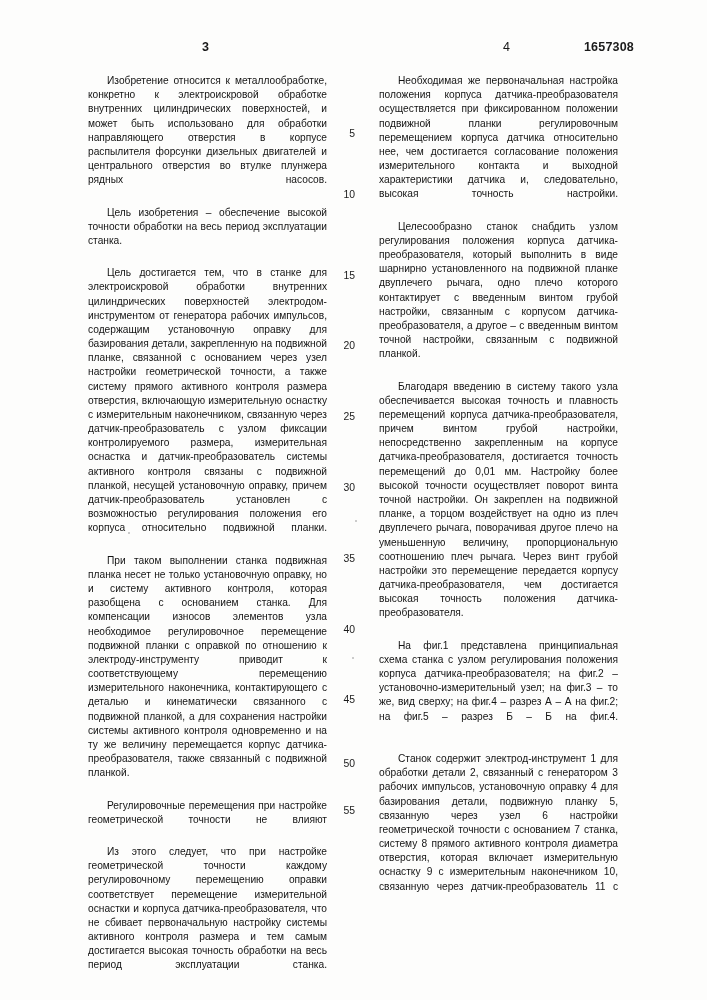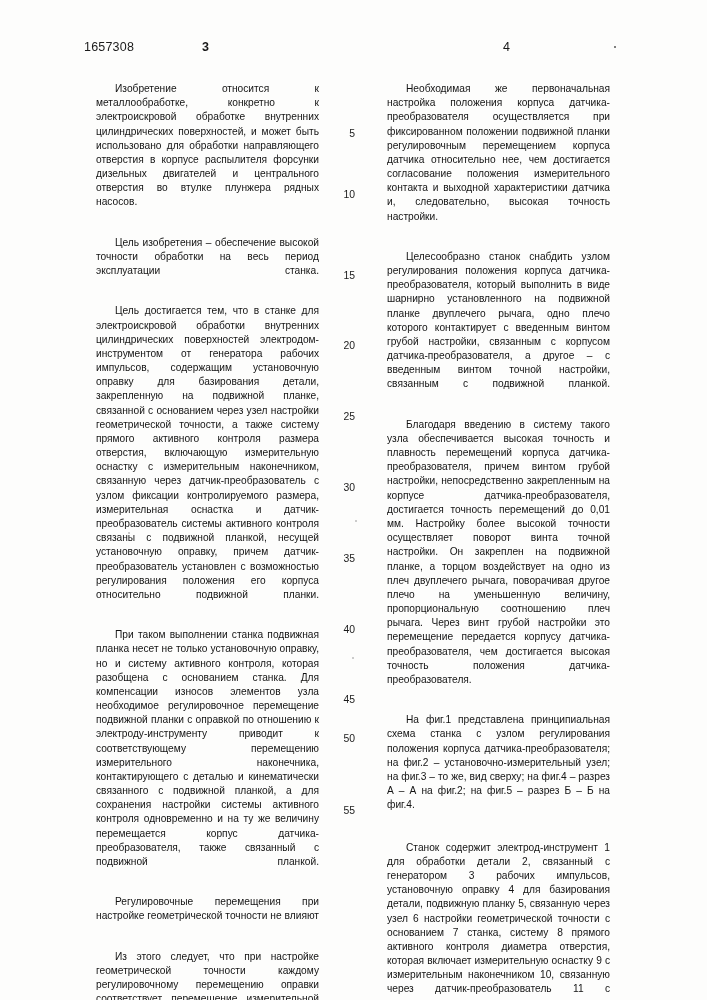--- a/index.html
+++ b/index.html
@@ -27,27 +27,28 @@
   .header .pg-left {
     position: absolute;
     left: 118px;
     top: 0;
     font-size: 12.5px;
     font-weight: bold;
     color: #171717;
   }
   .header .pat-no {
     position: absolute;
-    left: 0;
+    left: 12px;
     top: 0;
     width: 538px;
-    text-align: left;
+    text-align: right;
     font-size: 12.5px;
     letter-spacing: 0.2px;
     color: #1b1b1b;
+    font-weight: bold;
   }
   .header .pg-right {
     position: absolute;
     right: 112px;
     top: 0;
     font-size: 12.5px;
     color: #171717;
   }
   .header .speck {
     position: absolute;
@@ -72,21 +73,21 @@
     font-size: 10.2px;
     line-height: 14.17px;
     text-align: justify;
     text-justify: inter-word;
     color: #131313;
     -webkit-font-smoothing: none;
   }
   .col.left  { left: 0; }
   .col.right { left: 291px; }
   .col p {
-    margin: 12px;
+    margin: 4px;
     text-align: justify;
   }
   .col p.indent {
     text-indent: 19px;
   }
   .col p.gap {
     margin-top: 14.17px;
   }
   
   .col p::after {
@@ -155,21 +156,21 @@
   <div class="linenums">
     <span class="ln" style="top:56.7px">5</span>
     <span class="ln" style="top:118px">10</span>
     <span class="ln" style="top:199px">15</span>
     <span class="ln" style="top:269.2px">20</span>
     <span class="ln" style="top:340.1px">25</span>
     <span class="ln" style="top:410.9px">30</span>
     <span class="ln" style="top:481.7px">35</span>
     <span class="ln" style="top:552.6px">40</span>
     <span class="ln" style="top:623.4px">45</span>
-    <span class="ln" style="top:662px">50</span>
+    <span class="ln" style="top:687px">50</span>
     <span class="ln" style="top:734px">55</span>
   </div>
 
   <div class="artifact" style="left:355px; top:520px; width:2px; height:2px;"></div>
   <div class="artifact" style="left:128px; top:532px; width:2px; height:2px;"></div>
   <div class="artifact" style="left:185px; top:911px; width:2px; height:3px;"></div>
   <div class="artifact" style="left:352px; top:657px; width:2px; height:2px;"></div>
 
 </div>
 

